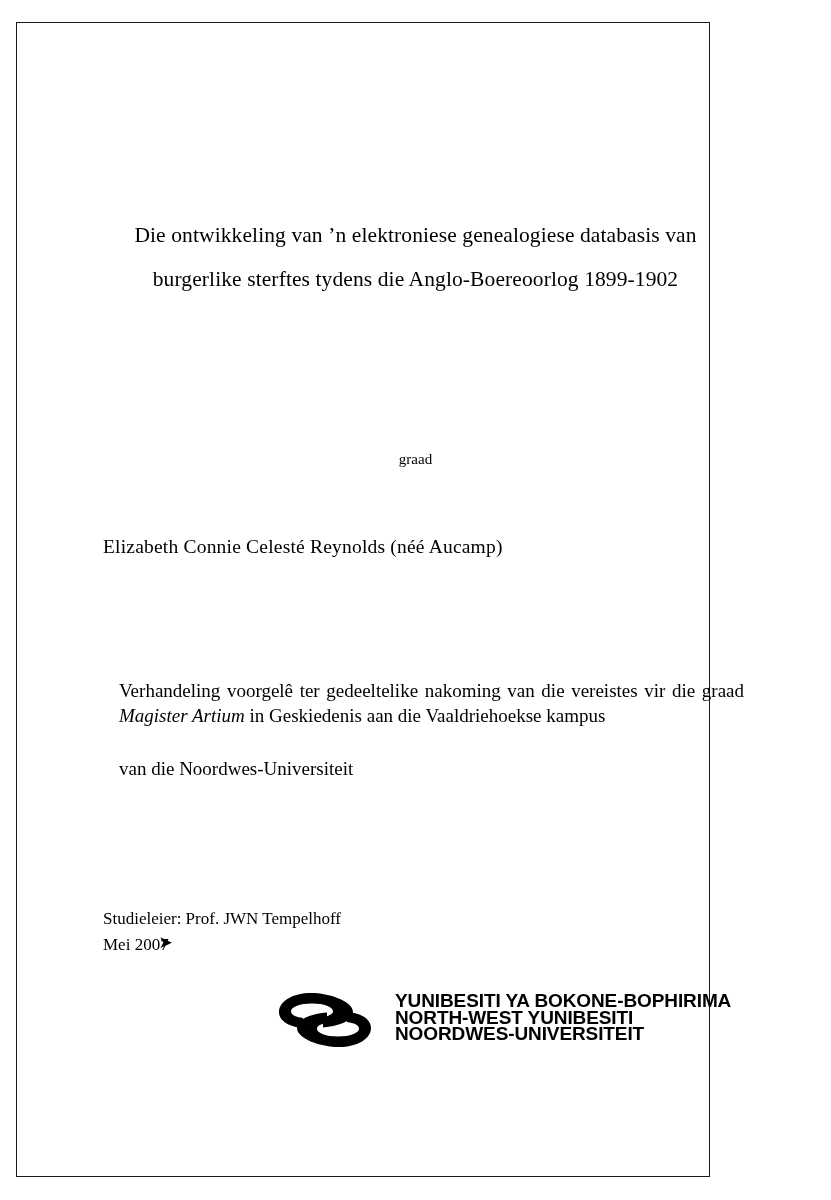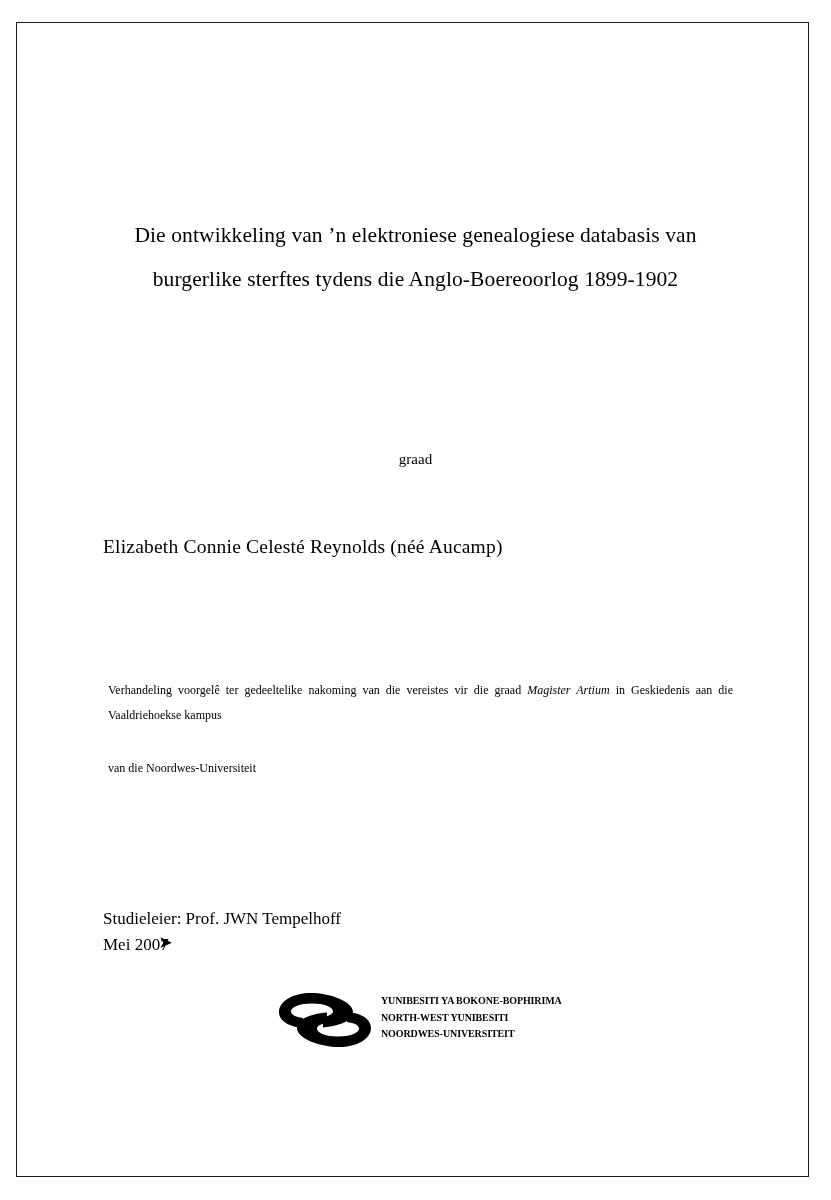--- a/index.html
+++ b/index.html
@@ -11,21 +11,21 @@
     width: 831px;
     height: 1200px;
     font-family: "Liberation Serif", serif;
     color: #000000;
     overflow: hidden;
   }
   .page {
     position: absolute;
     left: 16px;
     top: 22px;
-    width: 793px;
+    width: 694px;
     height: 1155px;
     border: 1px solid #1a1a1a;
     box-sizing: border-box;
     background: #ffffff;
   }
   .inner {
     position: absolute;
     left: 86px;
     top: 0;
     width: 625px;
@@ -61,23 +61,23 @@
     left: 0;
     width: 625px;
     text-align: left;
     font-size: 19.5px;
     letter-spacing: 0.2px;
   }
 
   .statement {
     position: absolute;
     top: 655px;
-    left: 5px;
+    left: 16px;
     width: 625px;
-    font-size: 12px;
+    font-size: 19px;
     line-height: 25px;
   }
   .statement .just {
     text-align: justify;
     text-justify: inter-word;
   }
   .statement .last {
     text-align: left;
     margin-top: 28px;
   }
@@ -114,24 +114,24 @@
   }
   .logo-mark {
     position: absolute;
     left: 0;
     top: 3px;
     width: 108px;
     height: 58px;
   }
   .logo-text {
     position: absolute;
-    left: 110px;
+    left: 124px;
     top: 5px;
-    font-family: Liberation Serif, serif;
-    font-size: 10px;
+    font-family: Liberation Sans, sans-serif;
+    font-size: 19px;
     line-height: 16.6px;
     letter-spacing: -0.1px;
     font-weight: 700;
     white-space: nowrap;
   }
 </style>
 </head>
 <body>
 
 <div class="page">

